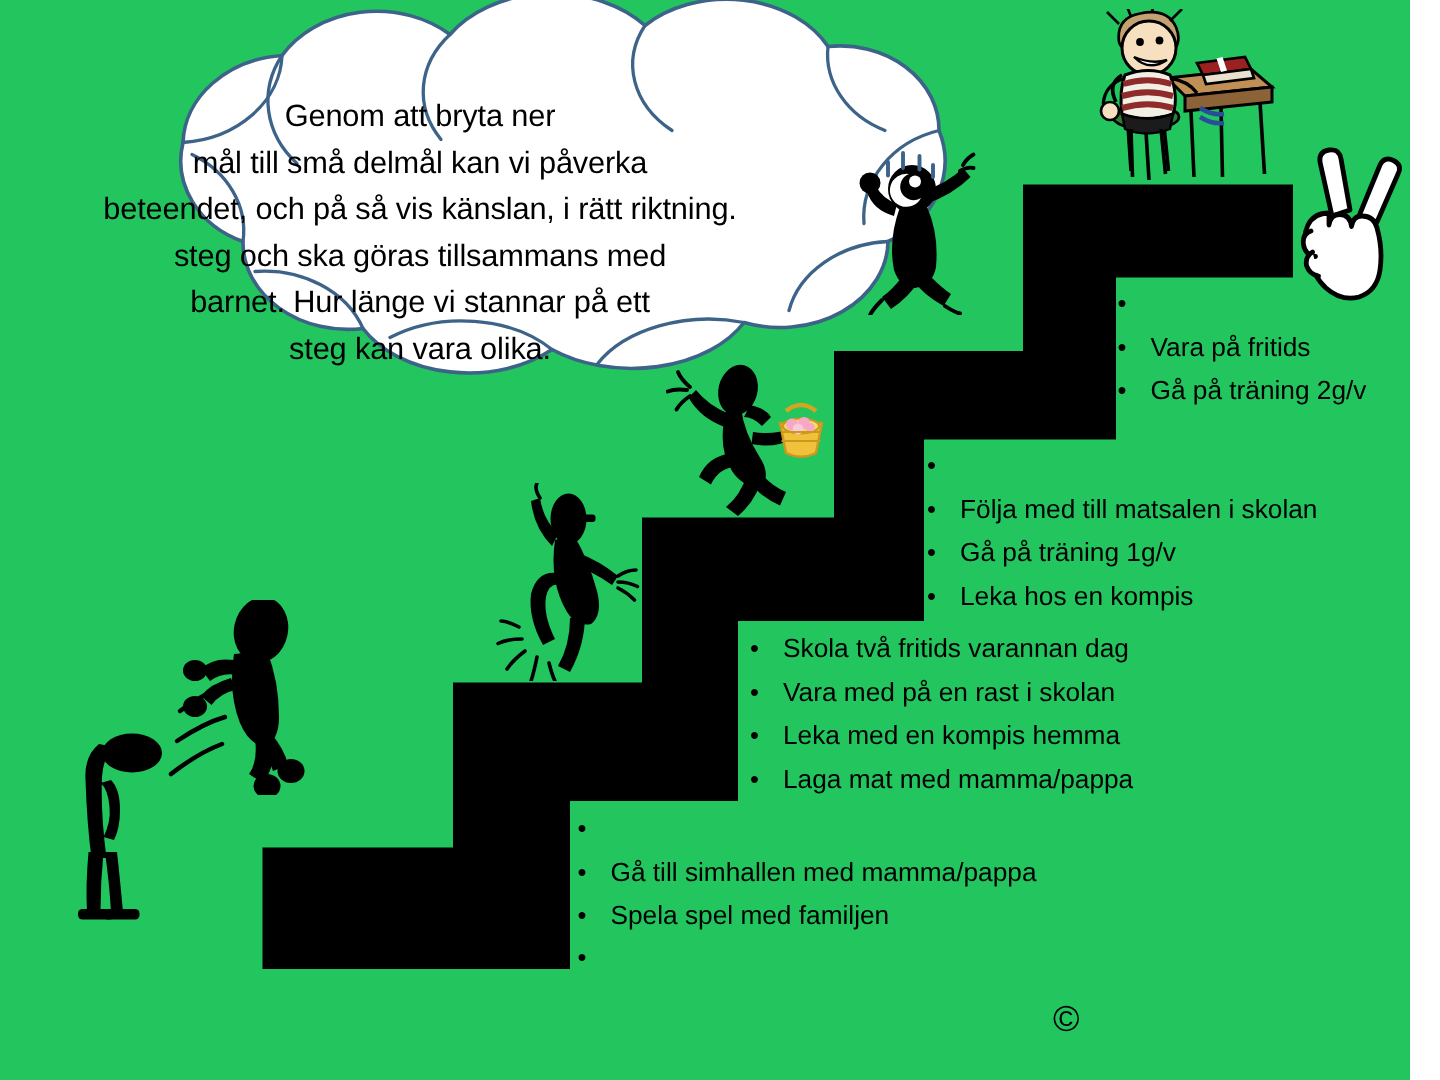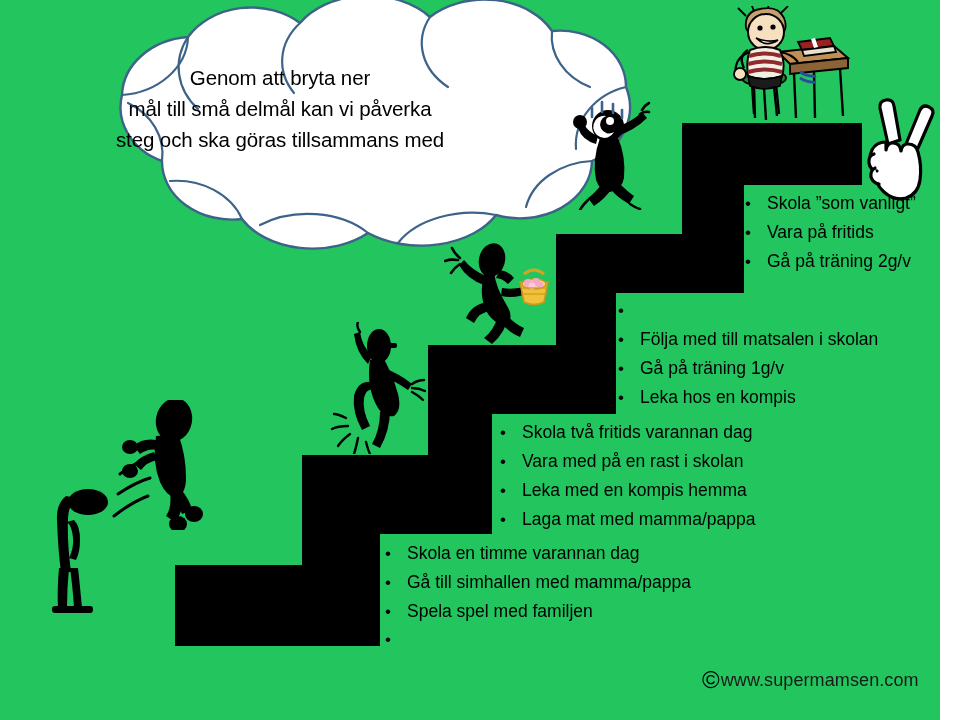--- a/index.html
+++ b/index.html
@@ -140,21 +140,24 @@
       <path d="M 368,233 a 80,56 0 0 0 -108,-8"></path>
       <path d="M 242,219 a 70,58 0 0 0 -72,-38"></path>
       <path d="M 162,161 a 66,58 0 0 0 -34,-58"></path>
       <path d="M 122,95 a 72,60 0 0 0 66,-58"></path>
     </g>
   </svg>
 
   <div class="cloud-text">
     <div>Genom att bryta ner</div>
     <div>mål till små delmål kan vi påverka</div>
+    <div>beteendet, och på så vis känslan, i rätt riktning.</div>
     <div>steg och ska göras tillsammans med</div>
+    <div>barnet. Hur länge vi stannar på ett</div>
+    <div>steg kan vara olika.</div>
   </div>
 
   <svg class="layer" id="stairs-svg" viewBox="0 0 960 720">
     <path fill="#000000" d="
       M 175,565
       L 302,565
       L 302,455
       L 428,455
       L 428,345
       L 556,345
@@ -171,21 +174,20 @@
       L 492,534
       L 380,534
       L 380,646
       L 175,646
       Z"></path>
   </svg>
 
   <div class="bullet-list" id="list-step5">
     <div class="row">
       <span class="bullet">•</span>
-      <span class="txt">Skola ”som vanligt”</span>
     </div>
     <div class="row">
       <span class="bullet">•</span>
       <span class="txt">Vara på fritids</span>
     </div>
     <div class="row">
       <span class="bullet">•</span>
       <span class="txt">Gå på träning 2g/v</span>
     </div>
   </div>
@@ -223,21 +225,20 @@
     </div>
     <div class="row">
       <span class="bullet">•</span>
       <span class="txt">Laga mat med mamma/pappa</span>
     </div>
   </div>
 
   <div class="bullet-list" id="list-step2">
     <div class="row">
       <span class="bullet">•</span>
-      <span class="txt">Skola en timme varannan dag</span>
     </div>
     <div class="row">
       <span class="bullet">•</span>
       <span class="txt">Gå till simhallen med mamma/pappa</span>
     </div>
     <div class="row">
       <span class="bullet">•</span>
       <span class="txt">Spela spel med familjen</span>
     </div>
     <div class="row">
@@ -414,16 +415,15 @@
       <path d="M 22,48 L 14,12 q -1,-7 6,-8 q 7,-1 8,6 l 6,34 Z"></path>
       <path d="M 40,48 L 54,14 q 3,-6 9,-3 q 6,3 3,9 L 52,52 Z"></path>
       <path d="M 20,46 q -10,0 -14,8 q -4,8 0,18 q 3,16 12,24 q 10,9 22,6 q 12,-4 14,-18 q 2,-14 -2,-28 q -2,-8 -10,-8 q -6,0 -7,7 q -1,-8 -8,-8 q -6,0 -7,7 Z"></path>
       <path d="M 8,58 q -6,2 -5,9 q 1,7 8,8"></path>
       <path d="M 9,72 q -5,3 -4,9 q 2,6 8,7"></path>
     </g>
   </svg>
 
   <div id="footer">
     <span class="copy-glyph">©</span>
-    <span class="site">www.supermamsen.com</span>
   </div>
 
 </div>
 
 </body></html>

